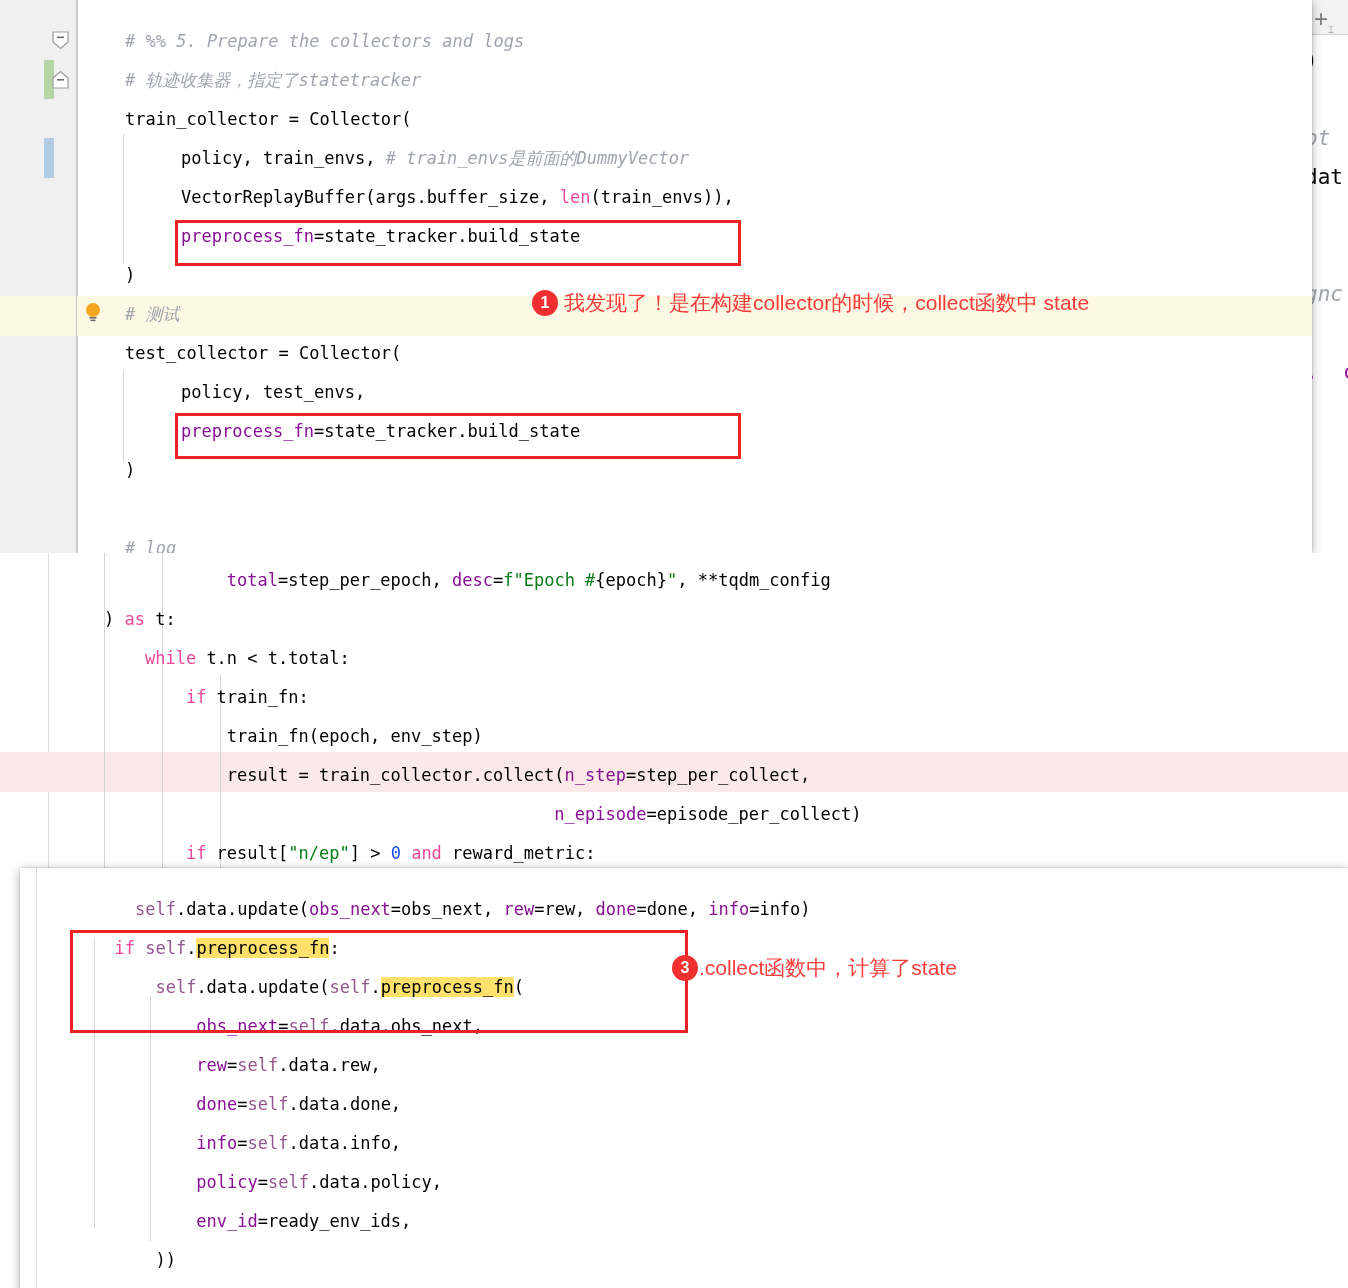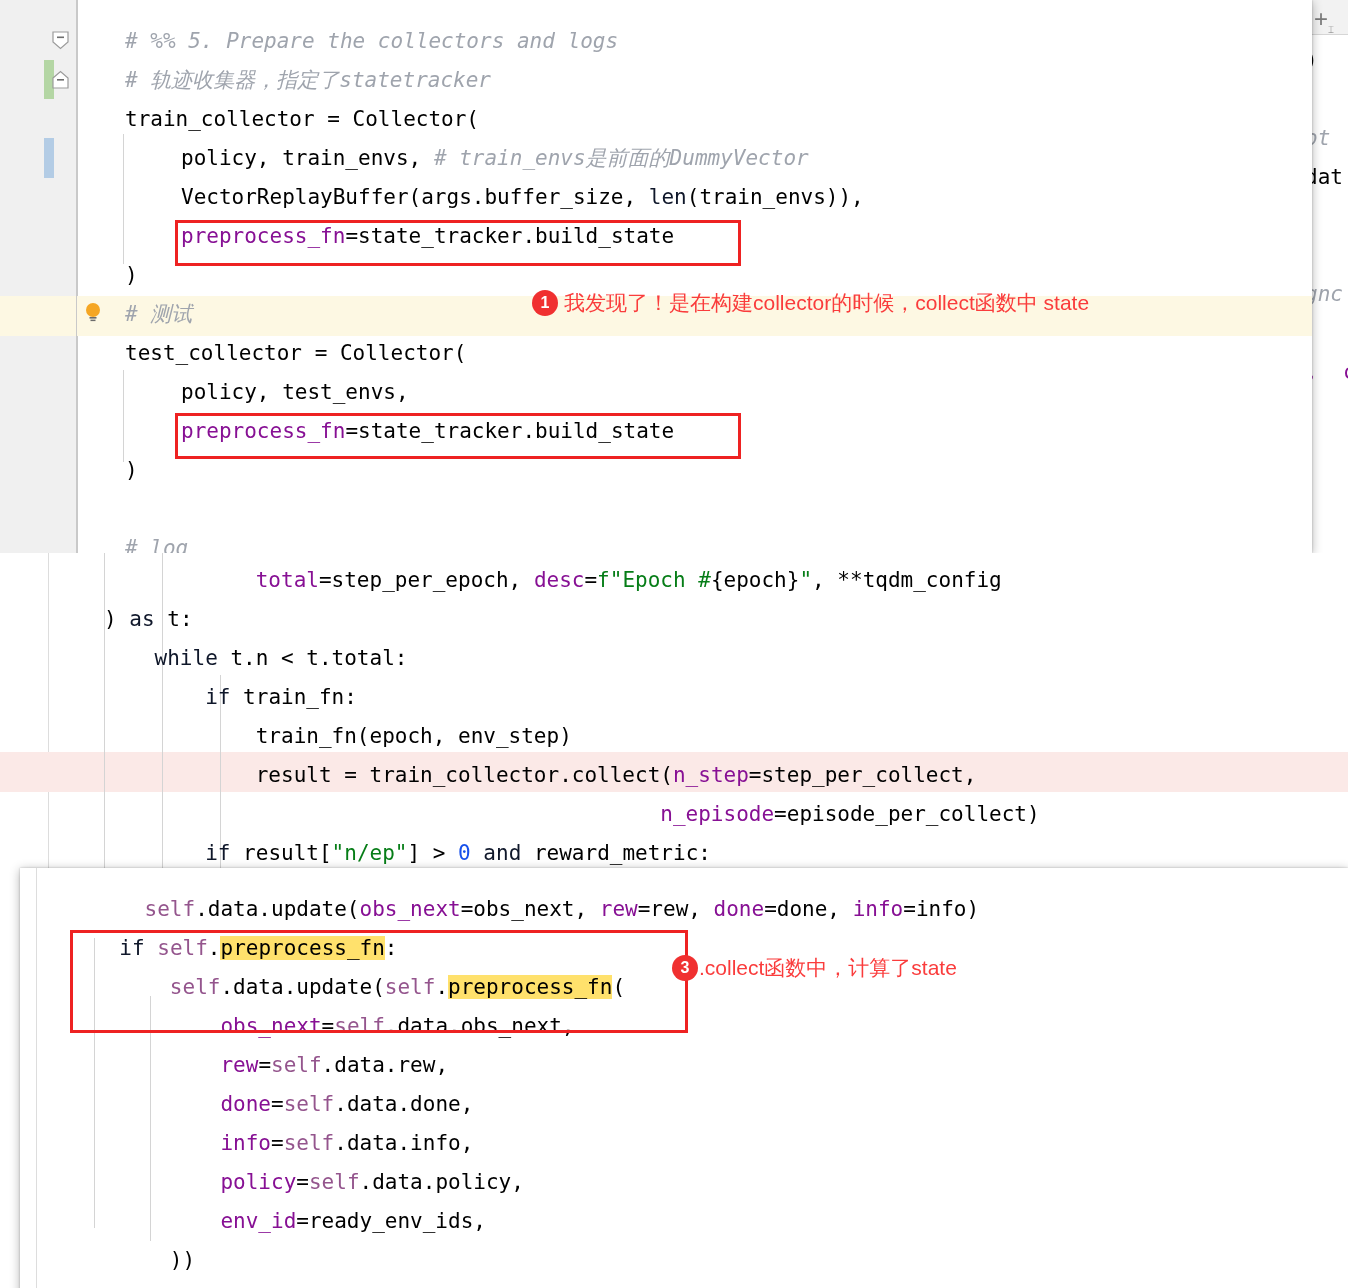--- a/index.html
+++ b/index.html
@@ -29,25 +29,25 @@
 
   
   .vcs-bar{position:absolute;width:10px;}
   .vcs-green{background:#b4d6a4;}
   .vcs-blue{background:#b3cce5;}
   .fold{position:absolute;width:19px;height:19px;}
   .fold svg{display:block;}
   .bulb{position:absolute;width:22px;height:22px;}
 
   
-  .code{position:absolute;white-space:pre;font-size:21px;line-height:39px;
+  .code{position:absolute;white-space:pre;font-size:17px;line-height:39px;
     font-family:"DejaVu Sans Mono","Liberation Mono",monospace;
     color:#000000;letter-spacing:0px;}
   .cmt{color:#9fa4ad;font-style:italic;}
-  .kw{color:#0f172a;}
+  .kw{color:#ec4899;}
   .param{color:#871094;}
   .str{color:#067d17;}
   .num{color:#1750eb;}
   .selfc{color:#94558d;}
   .hl{background:#ffe16c;}
 
   
   .line-hl{position:absolute;left:0;right:0;}
 
   

